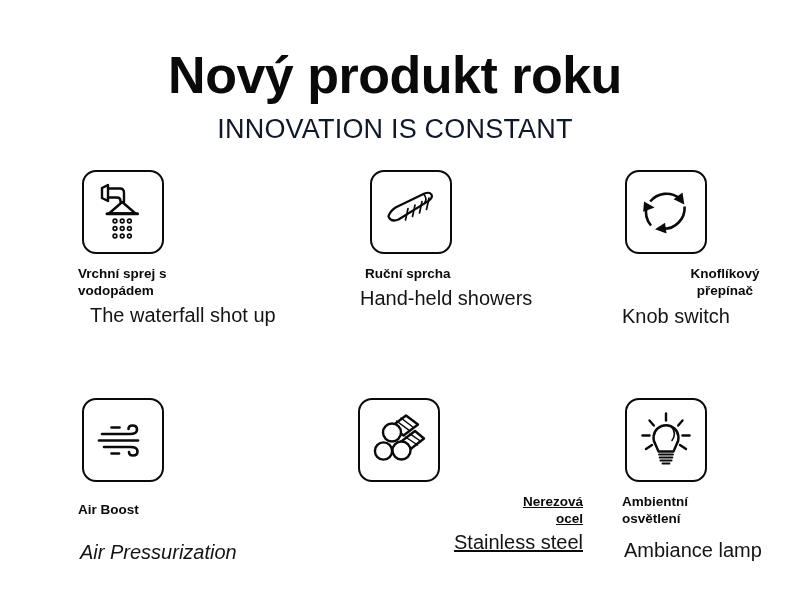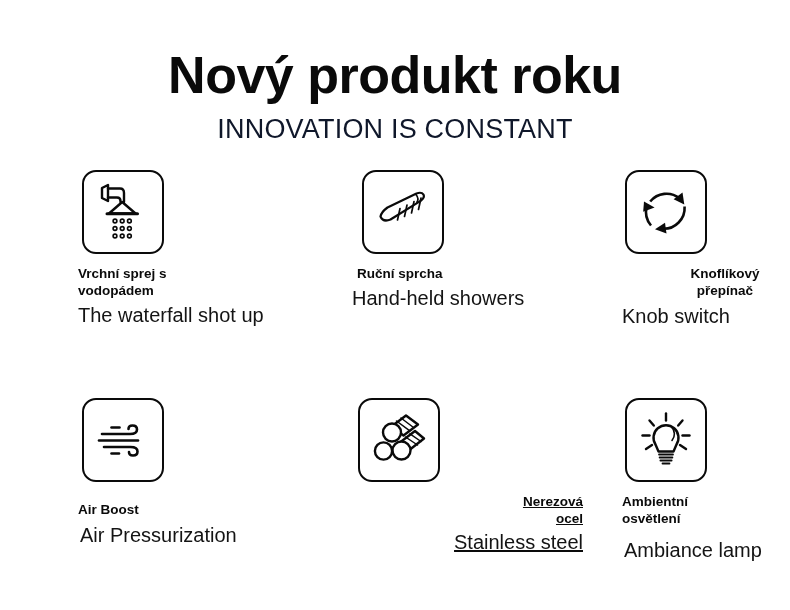--- a/index.html
+++ b/index.html
@@ -55,21 +55,21 @@
     top: 170px;
     left: 0;
     width: 759px;
     height: 440px;
   }
   .cell {
     position: absolute;
     width: 250px;
   }
   .cell.c0 { left: 70px;  top: 0px; }
-  .cell.c1 { left: 337px; top: 0px; }
+  .cell.c1 { left: 345px; top: 0px; }
   .cell.c2 { left: 600px; top: 0px; }
   .cell.c3 { left: 70px;  top: 228px; }
   .cell.c4 { left: 333px; top: 228px; }
   .cell.c5 { left: 600px; top: 228px; }
 
   .iconbox {
     width: 82px;
     height: 84px;
     border: 2.5px solid #0a0a0a;
     border-radius: 14px;
@@ -101,31 +101,31 @@
     font-weight: 400;
     line-height: 1.2;
     color: #141414;
     margin-top: 3px;
     font-family: "Liberation Sans", sans-serif;
   }
 
   
   .cell.c0 .labels { text-align: left; padding-left: 8px; }
   .cell.c0 .label-cs { text-align: left; }
-  .cell.c0 .label-en { margin-left: 0px; }
+  .cell.c0 .label-en { margin-left: 12px; }
 
   .cell.c1 .labels { text-align: left; padding-left: 20px; }
   .cell.c1 .label-en { margin-left: -5px; }
 
   .cell.c2 .labels { text-align: center; padding-left: 0px; }
   .cell.c2 .label-cs { text-align: center; }
   .cell.c2 .label-en { text-align: left; padding-left: 22px; margin-top: 4px; }
 
   .cell.c3 .labels { text-align: left; padding-left: 8px; margin-top: 20px; }
-  .cell.c3 .label-en { margin-top: 4px; margin-left: 2px; }
+  .cell.c3 .label-en { margin-top: 21px; margin-left: 2px; font-style: italic; }
 
   .cell.c4 .labels { text-align: right; padding-left: 22px; margin-top: 12px; text-decoration: underline; }
   .cell.c4 .label-en { margin-top: 2px; margin-left: -6px; }
 
   .cell.c5 .labels { text-align: left; padding-left: 22px; margin-top: 12px; }
   .cell.c5 .label-en { margin-top: 10px; margin-left: 2px; }
 
   svg { display: block; }
 </style>
 </head>

